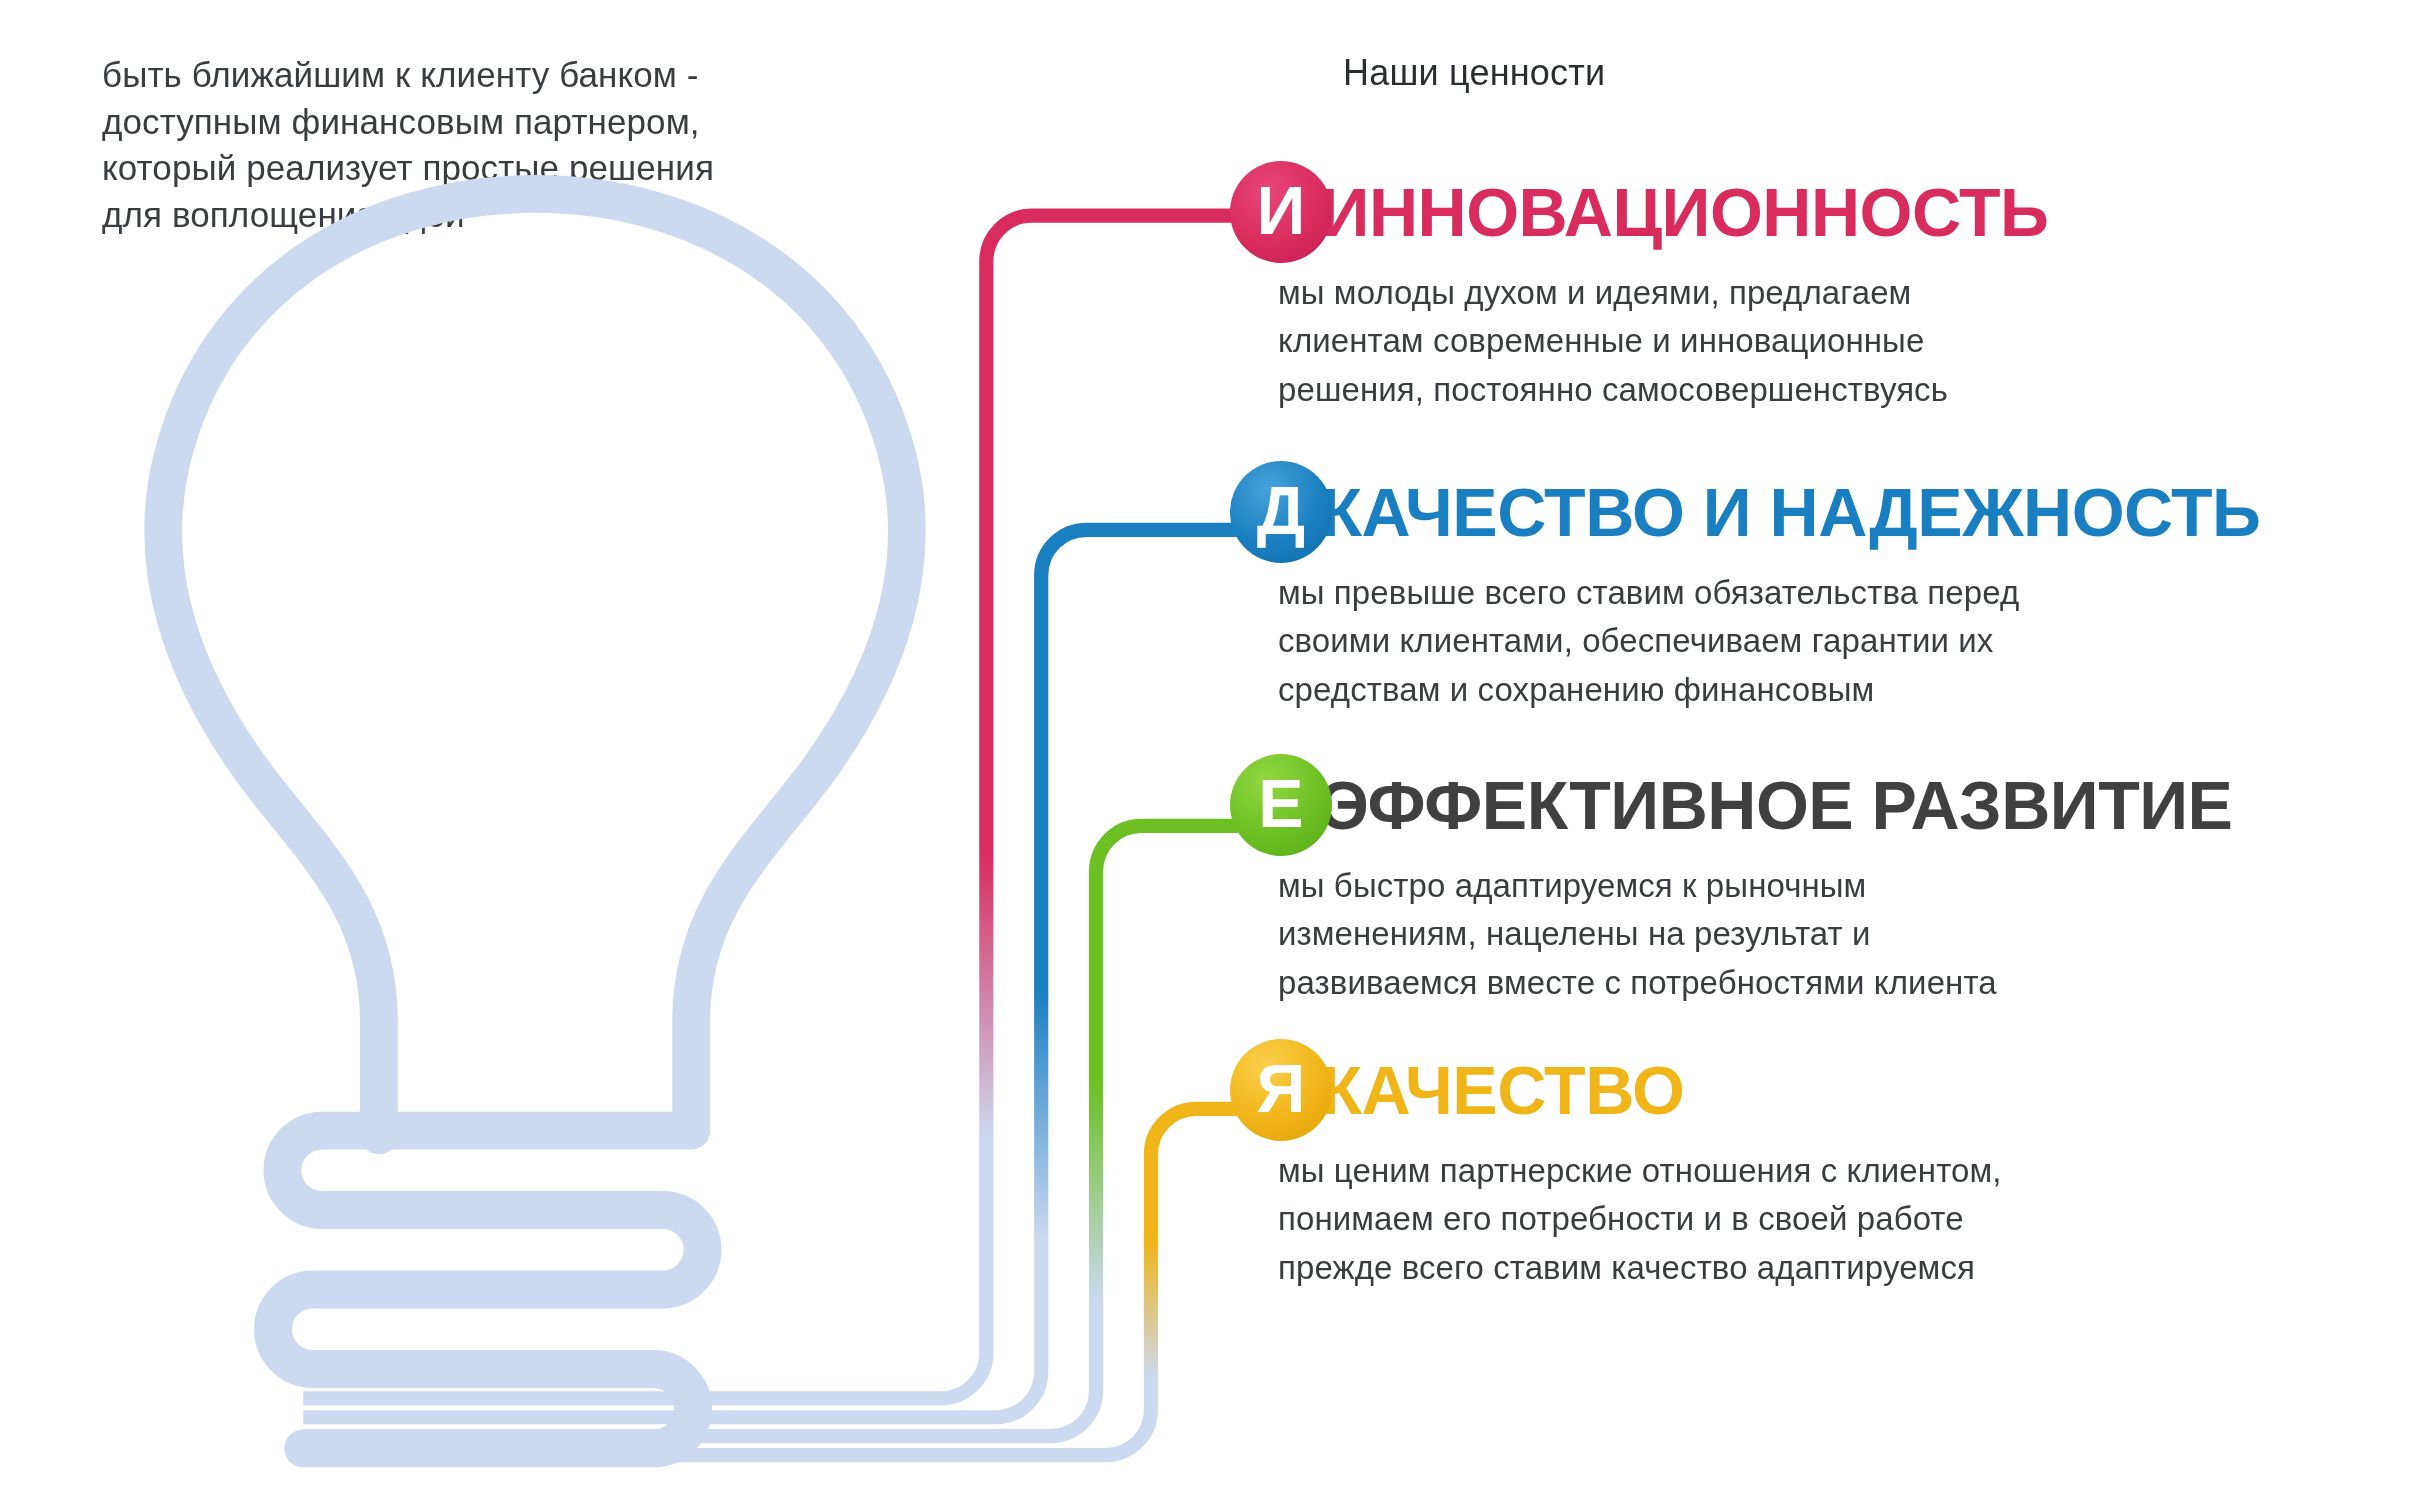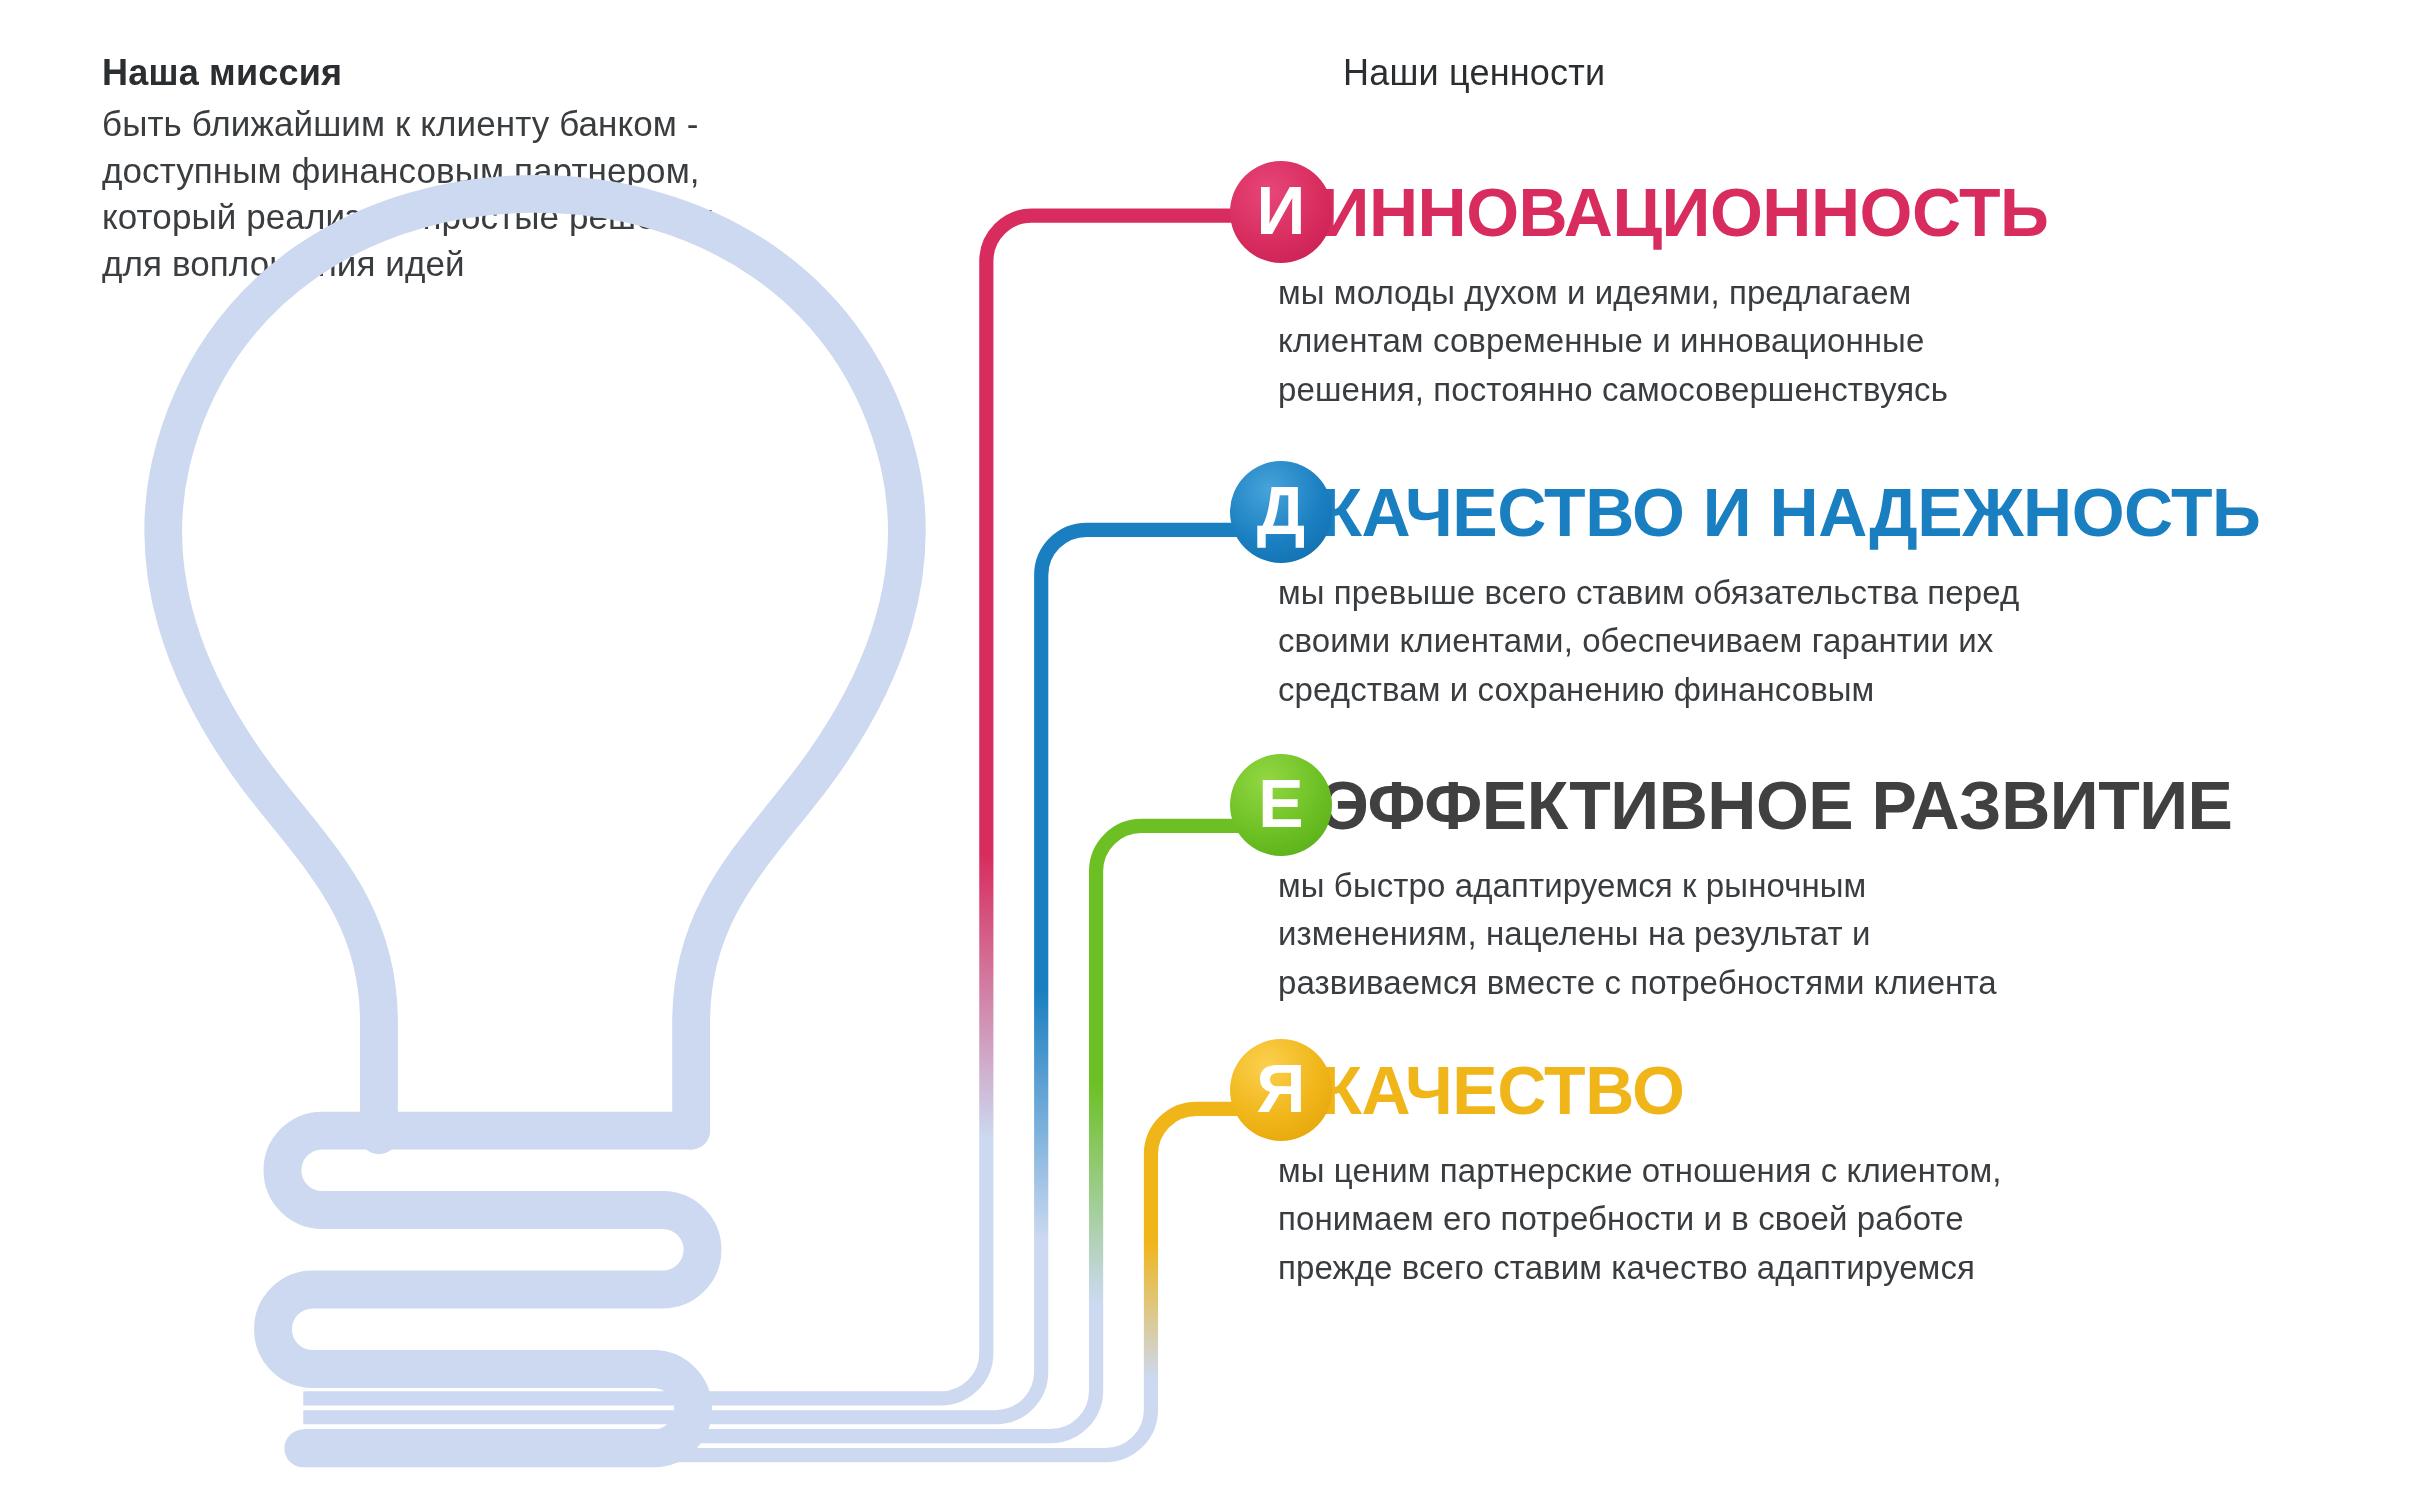--- a/index.html
+++ b/index.html
@@ -141,21 +141,20 @@
       <path d="M 1348 1172
                L 1264 1172
                a 48 48 0 0 0 -48 48
                L 1216 1490
                a 48 48 0 0 1 -48 48
                L 320 1538" stroke="url(#grad-3)"></path>
     </g>
   </svg>
 
   <div id="mission-block">
-    <h1 id="mission-heading">Наша миссия</h1>
     <p id="mission-text">быть ближайшим к клиенту банком -
 доступным финансовым партнером,
 который реализует простые решения
 для воплощения идей</p>
   </div>
 
   <div id="values-heading">Наши ценности</div>
 
   <div class="value-item" id="value-item-0">
     <div class="value-head">

